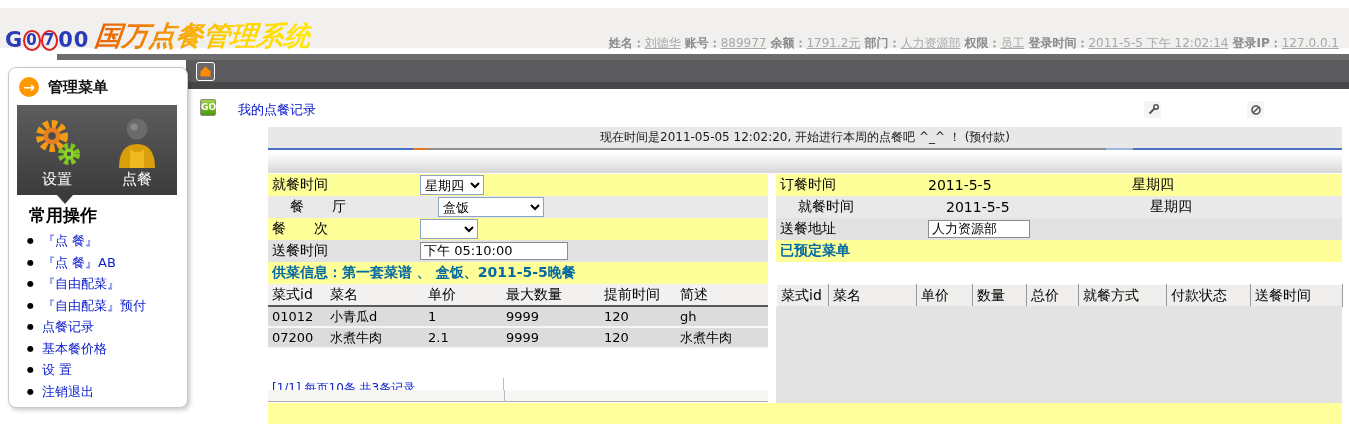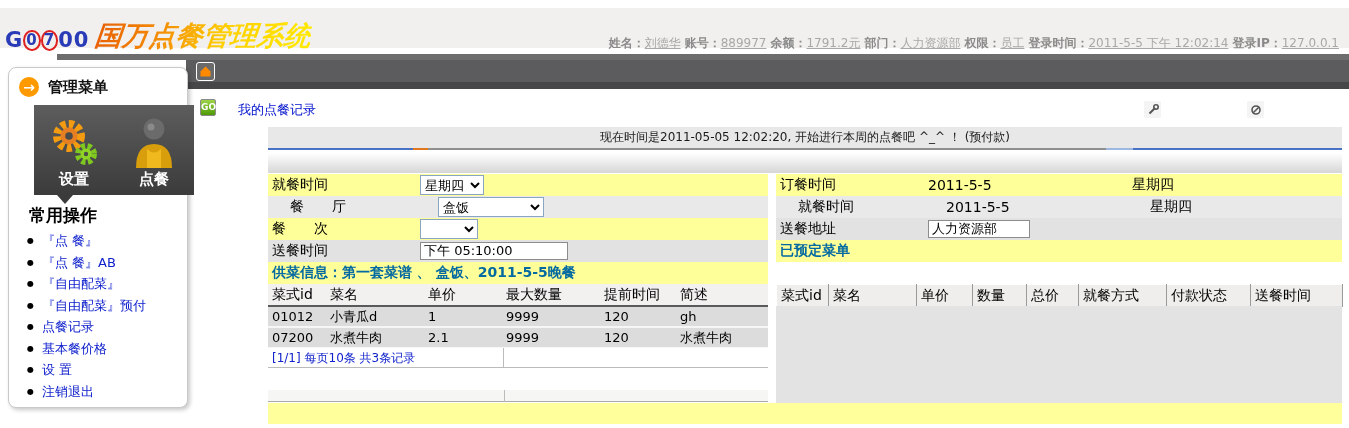--- a/index.html
+++ b/index.html
@@ -28,22 +28,22 @@
   .nav-right { position:absolute; right:10px; top:2px; display:flex; align-items:center; gap:10px; font-size:17px;margin-top:36px; }
   .nav-right .grp { display:flex; align-items:center; gap:6px; cursor:pointer; }
 
   
   .sidebar { position:absolute; left:8px; top:67px; width:180px; height:341px; background:#fff;
              border:1px solid #c9c9c9; border-radius:8px; box-shadow:2px 2px 4px rgba(0,0,0,.22); }
   .sb-header { display:flex; align-items:center; gap:9px; padding:9px 0 6px 10px; }
   .orange-circle { width:20px; height:20px; border-radius:50%; background:#ff9900; color:#fff;
                    font-size:14px; font-weight:bold; display:flex; align-items:center; justify-content:center; }
   .sb-title { font-size:15px; font-weight:bold; color:#111; }
-  .icon-panel { position:absolute; left:25px; top:37px; width:160px; height:90px;
-                background:linear-gradient(#5d5d5d,#3b3b3b); display:flex;font-weight:bold; }
+  .icon-panel { position:absolute; left:8px; top:37px; width:160px; height:90px;
+                background:linear-gradient(#5d5d5d,#3b3b3b); display:flex; }
   .icon-cell { flex:1; display:flex; flex-direction:column; align-items:center; justify-content:flex-end; padding-bottom:6px; cursor:pointer; }
   .icon-cell .lbl { color:#fff; font-size:15px; margin-top:2px; }
   .panel-pointer { position:absolute; left:48px; top:127px; width:0; height:0;
                    border-left:8px solid transparent; border-right:8px solid transparent; border-top:9px solid #3b3b3b; }
   .sb-section { position:absolute; left:20px; top:136px; font-size:17px; font-weight:bold; color:#000; }
   .sb-menu { position:absolute; left:14px; top:162px; list-style:none; }
   .sb-menu li { font-size:13px; color:#1022cc; line-height:21.5px; cursor:pointer; white-space:nowrap; }
   .sb-menu li::before { content:"●"; color:#000; font-size:8px; margin:0 8px 0 4px; vertical-align:2px; }
 
   
@@ -80,21 +80,21 @@
   table { border-collapse:collapse; table-layout:fixed; font-size:13px; }
   .dishes { position:absolute; left:268px; top:284px; width:500px; }
   .dishes th { font-size:14px; font-weight:normal; text-align:left; background:#f2f1f0; height:22px; padding:0 0 0 4px; border-bottom:2px solid #5a5a5a; }
   .dishes td { background:#dcdcdc; height:21px; padding:0 0 0 4px; border-bottom:2px solid #f6f6f6; }
   .dishes th:nth-child(1),.dishes td:nth-child(1){width:58px;}
   .dishes th:nth-child(2),.dishes td:nth-child(2){width:98px;}
   .dishes th:nth-child(3),.dishes td:nth-child(3){width:78px;}
   .dishes th:nth-child(4),.dishes td:nth-child(4){width:98px;}
   .dishes th:nth-child(5),.dishes td:nth-child(5){width:76px;}
   .dishes th:nth-child(6),.dishes td:nth-child(6){width:92px;}
-  .pagination { position:absolute; left:268px; top:348px; width:500px; height:20px; background:#fff; border-bottom:1px solid #bbb; display:flex; }
+  .pagination { position:absolute; left:268px; top:378px; width:500px; height:20px; background:#fff; border-bottom:1px solid #bbb; display:flex; }
   .pagination .pg-cell { width:236px; border-right:1px solid #bbb; font-size:12px; color:#1022cc; line-height:20px; padding-left:4px; white-space:nowrap; }
   .table-foot { position:absolute; left:268px; top:390px; width:500px; height:12px; background:#f6f6f5; border-bottom:1px solid #aaa; }
   .table-foot i { position:absolute; left:236px; top:0; width:1px; height:12px; background:#bbb; }
 
   .booked { position:absolute; left:776px; top:284px; width:566px; }
   .booked th { font-size:14px; font-weight:normal; text-align:left; background:#efeeec; height:22px; padding:0 0 0 4px;
                border:1px solid; border-color:#ffffff #9a9a9a #9a9a9a #ffffff; }
   .booked th:nth-child(1){width:52px;} .booked th:nth-child(2){width:88px;}
   .booked th:nth-child(3){width:56px;} .booked th:nth-child(4){width:54px;}
   .booked th:nth-child(5){width:52px;} .booked th:nth-child(6){width:88px;}

